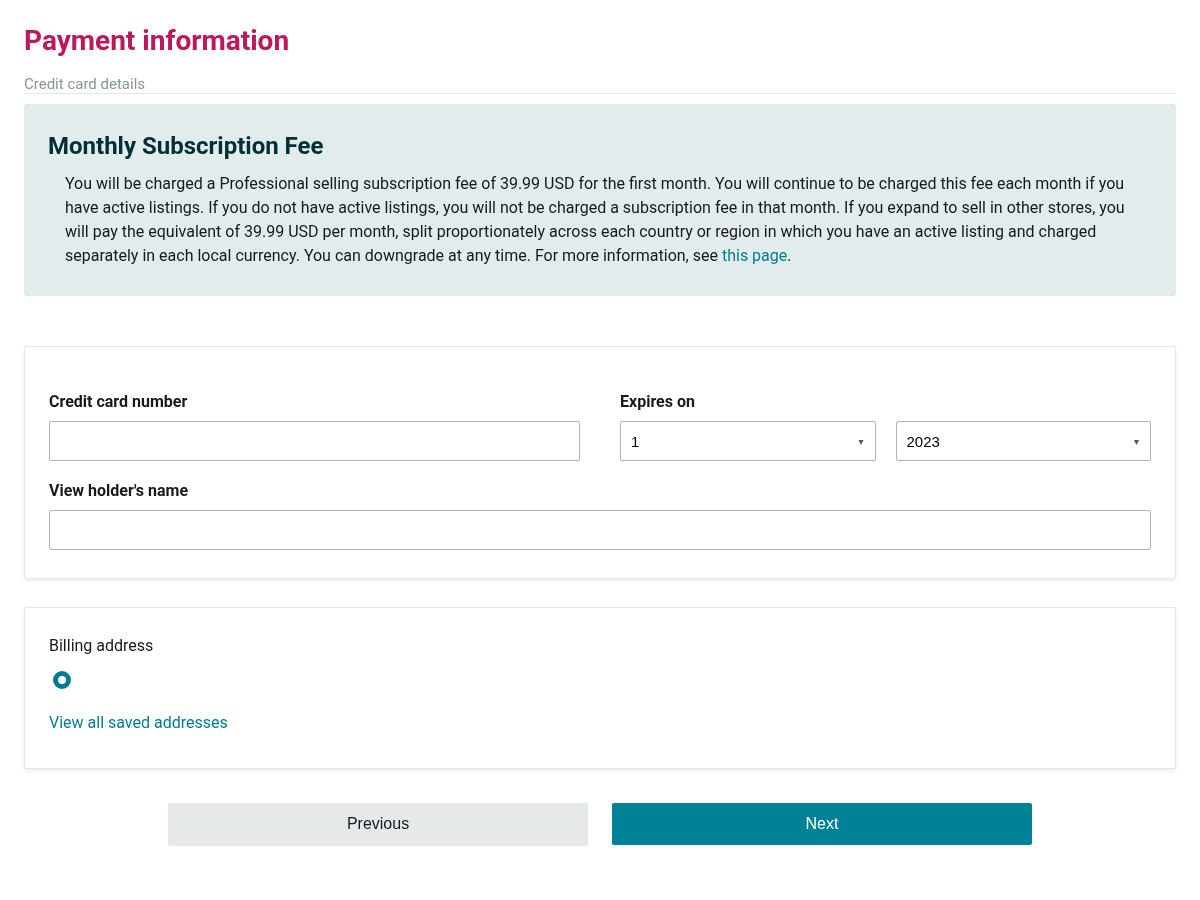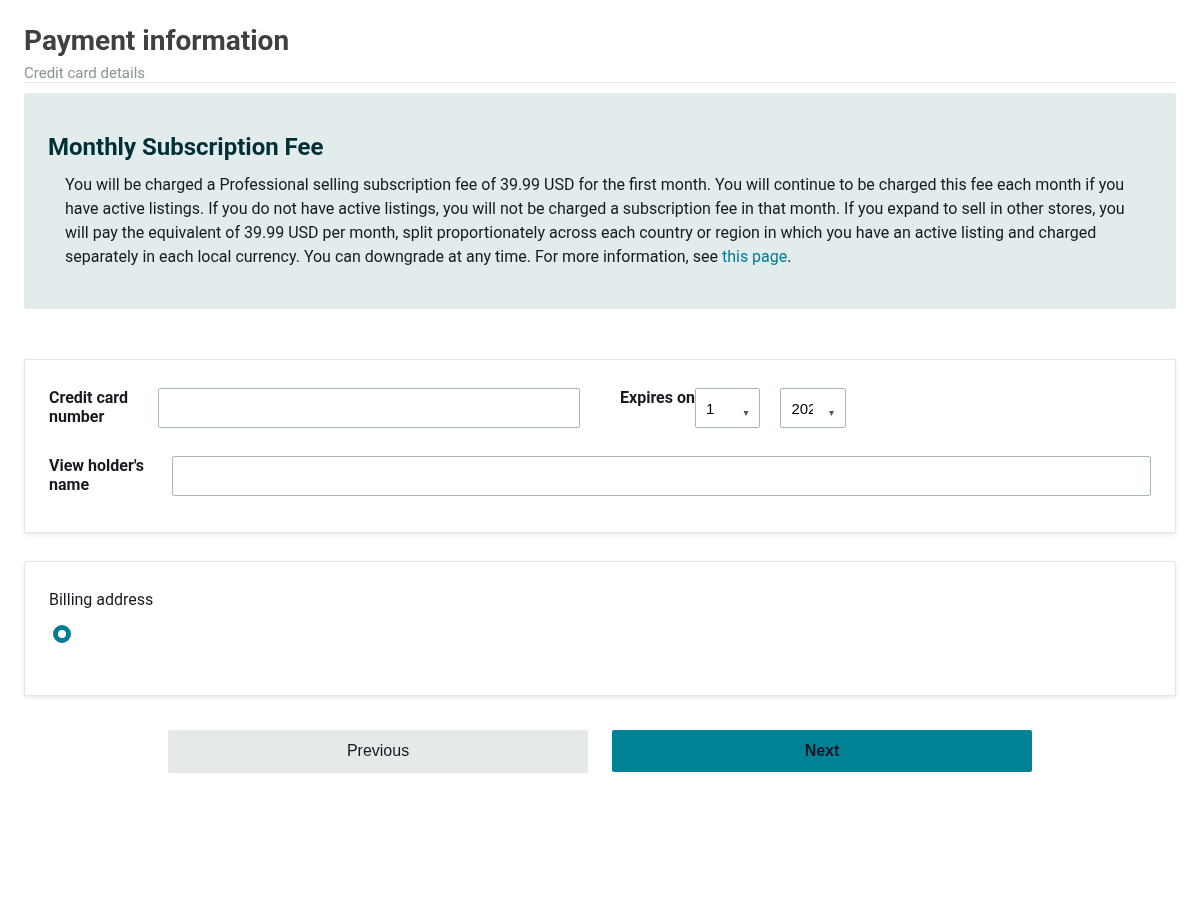--- a/index.html
+++ b/index.html
@@ -10,35 +10,35 @@
     body {
       font-family: "Amazon Ember", -apple-system, BlinkMacSystemFont, "Segoe UI", Roboto, Helvetica, Arial, sans-serif;
       background: #ffffff;
       padding: 24px;
       color: #111;
       width: 1200px;
     }
     .page-title {
       font-size: 28px;
       font-weight: 700;
-      color: #404040;
-      margin-bottom: 7px;
+      color: #be185d;
+      margin-bottom: 18px;
     }
     .page-subtitle {
       font-size: 15px;
       color: #879596;
     }
     .divider {
       border: none;
       border-top: 1px solid #e7e7e7;
       margin-bottom: 10px;
     }
     .info-box {
       background: #e3ecec;
-      padding: 40px 24px;
+      padding: 28px 24px;
       border-radius: 2px;
       margin-bottom: 50px;
     }
     .info-title {
       font-size: 24px;
       font-weight: 700;
       color: #002f36;
       margin-bottom: 12px;
     }
     .info-body {
@@ -60,21 +60,22 @@
       margin-bottom: 28px;
       background: #fff;
     }
     .form-row {
       display: flex;
       gap: 40px;
       margin-bottom: 20px;
     }
     .form-col {
       display: flex;
-      flex-direction: row;
+      flex-direction: column;
+      margin-top: 17px;
     }
     .form-col.half {
       flex: 1;
     }
     .label {
       font-size: 16px;
       font-weight: 700;
       color: #16191f;
       margin-bottom: 10px;
     }
@@ -160,22 +161,22 @@
       font-size: 16px;
       cursor: pointer;
     }
     .btn-secondary {
       background: #e5e9ea;
       color: #16191f;
       box-shadow: 0 1px 1px rgba(0,0,0,0.1);
     }
     .btn-primary {
       background: #008296;
-      color: #0f172a;
-      font-weight: 700;
+      color: #ffffff;
+      font-weight: 400;
     }
   </style>
 </head>
 <body>
 
 <h1 class="page-title">Payment information</h1>
 <div class="page-subtitle">Credit card details</div>
 <hr class="divider">
 
 <div class="info-box">
@@ -211,18 +212,19 @@
   </div>
   <div class="form-col full-width">
     <label class="label">View holder's name</label>
     <input type="text" class="text-input full-width" value="" style="">
   </div>
 </div>
 
 <div class="card">
   <div class="billing-label">Billing address</div>
   <span class="radio"></span>
+  <a class="teal-link">View all saved addresses</a>
 </div>
 
 <div class="footer-buttons">
   <button class="btn btn-secondary">Previous</button>
   <button class="btn btn-primary">Next</button>
 </div>
 
 </body></html>

